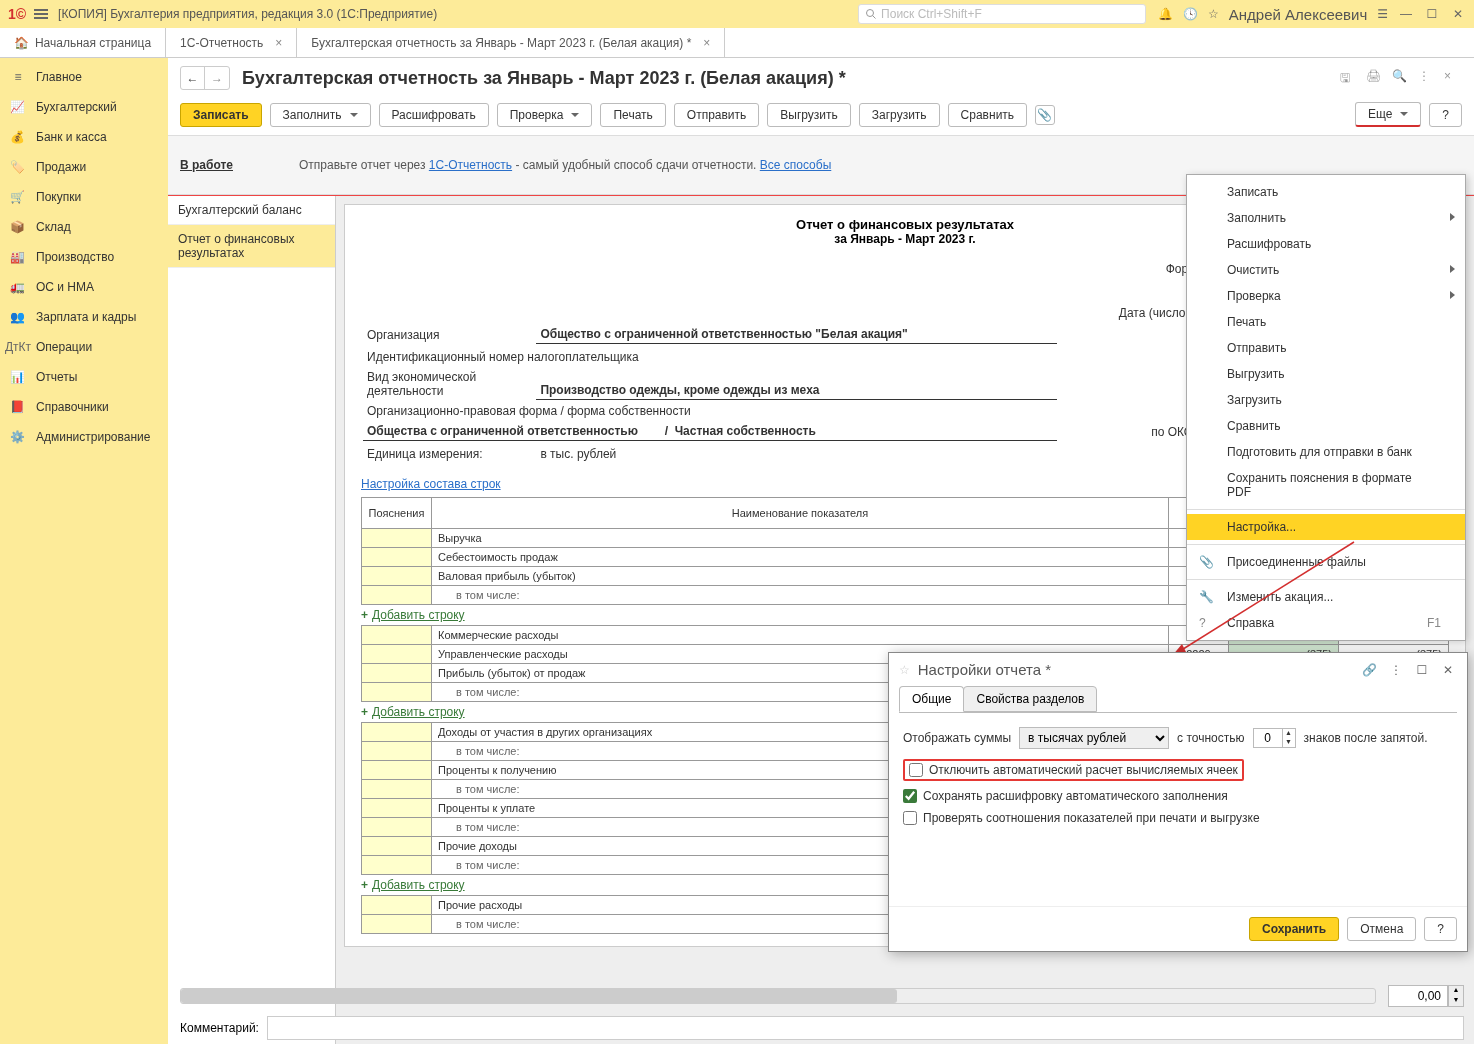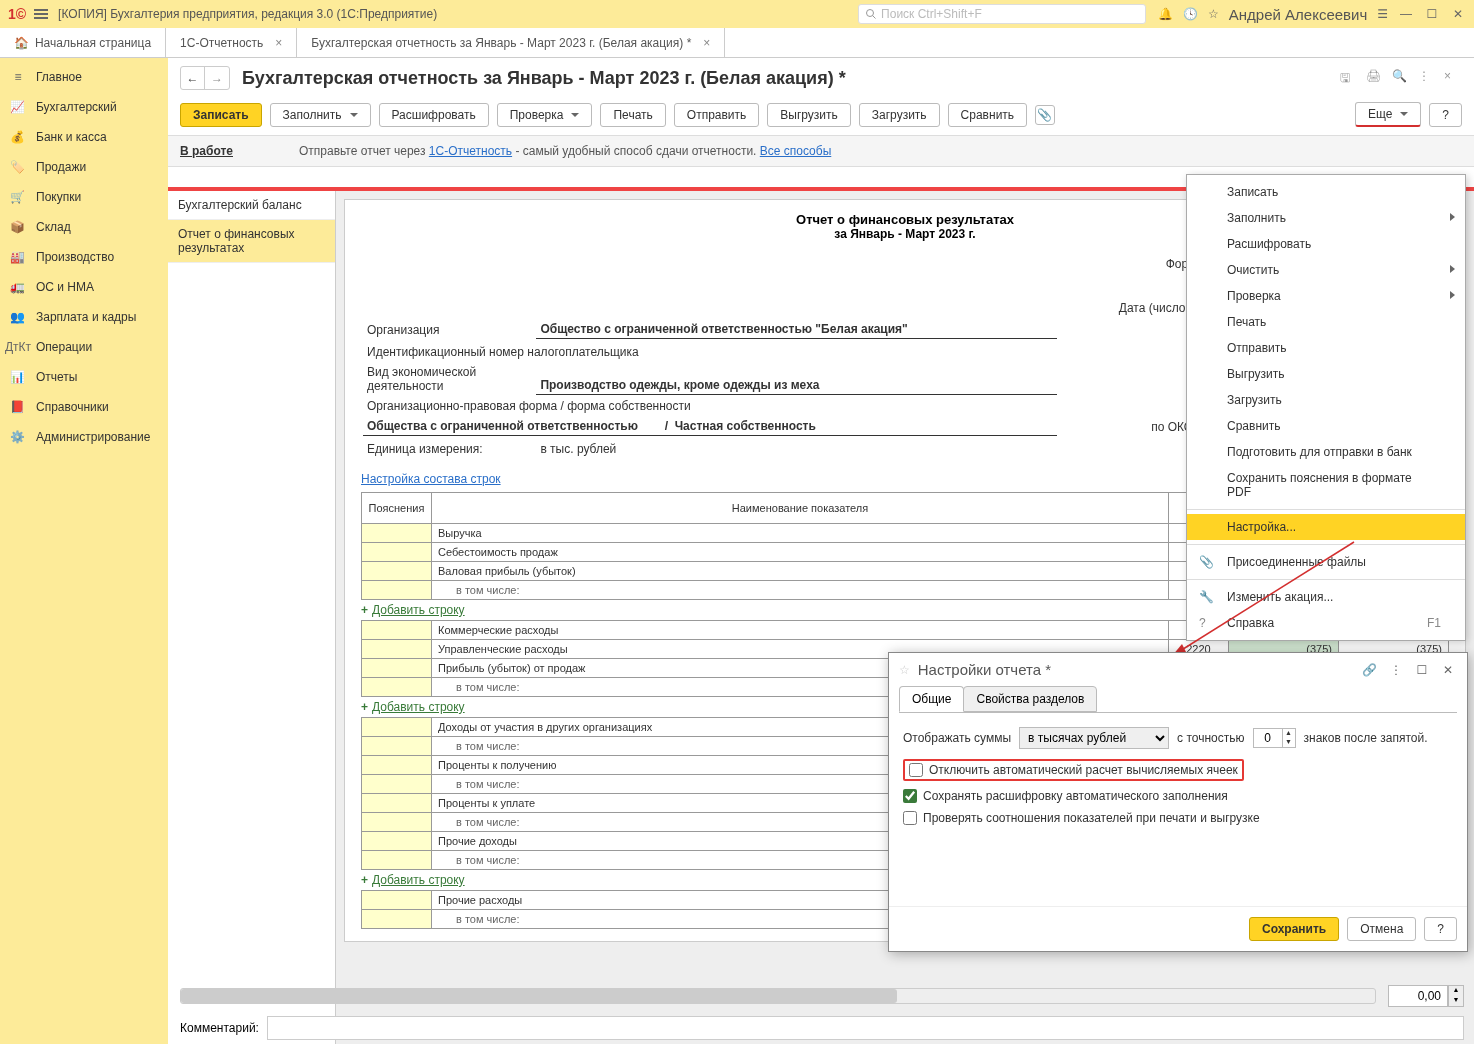--- a/index.html
+++ b/index.html
@@ -39,27 +39,27 @@
 .nav-arrows div:first-child { border-right: 1px solid #ccc; color: #333; }
 .page-title { font-size: 18px; font-weight: bold; color: #333; margin-left: 4px; }
 .toolbar-icons-right { margin-left: auto; display: flex; gap: 8px; color: #999; align-items: center; }
 .toolbar-icons-right .icon-btn { width: 18px; height: 18px; cursor: pointer; }
 
 .action-bar { display: flex; align-items: center; padding: 4px 12px 8px; gap: 8px; }
 .btn { border: 1px solid #bbb; background: #fff; padding: 4px 12px; border-radius: 3px; cursor: pointer; color: #333; display: flex; align-items: center; gap: 4px; }
 .btn-primary { background: #ffd324; border-color: #c9a500; font-weight: bold; }
 .btn .caret { border-top: 4px solid #666; border-left: 4px solid transparent; border-right: 4px solid transparent; margin-left: 4px; }
 
-.status-bar { background: #f5f5f5; border-top: 1px solid #ddd; border-bottom: 1px solid #ddd; padding: 8px 12px; display: flex; align-items: center; gap: 6px; }
+.status-bar { background: #f5f5f5; border-top: 1px solid #ddd; border-bottom: 1px solid #ddd; padding: 22px 12px; display: flex; align-items: center; gap: 6px; }
 .status-bar .status { font-weight: bold; text-decoration: underline; color: #333; }
 .status-bar .link { color: #2a6fc9; text-decoration: underline; cursor: pointer; }
 .status-bar .msg { color: #555; margin-left: 60px; }
 
 
-.report-body { display: flex; flex: 1; overflow: hidden; border-top: 4px solid #ef4444; margin-top: 20px; }
+.report-body { display: flex; flex: 1; overflow: hidden; border-top: 1px solid #ef4444; }
 .report-nav { width: 168px; border-right: 1px solid #ccc; background: #fff; }
 .report-nav .rn-item { padding: 7px 10px; border-bottom: 1px solid #eee; cursor: pointer; color: #333; }
 .report-nav .rn-item.active { background: #fdeb99; }
 .report-area { flex: 1; background: #eee; padding: 8px; overflow: auto; position: relative; }
 .sheet { background: #fff; border: 1px solid #ccc; padding: 12px 16px; min-height: 700px; }
 .sheet-title { text-align: center; font-weight: bold; font-size: 13px; }
 .sheet-sub { text-align: center; font-weight: bold; font-size: 12px; margin-bottom: 10px; }
 
 .header-table { width: 100%; }
 .header-table td { padding: 2px 4px; color: #333; vertical-align: bottom; }

